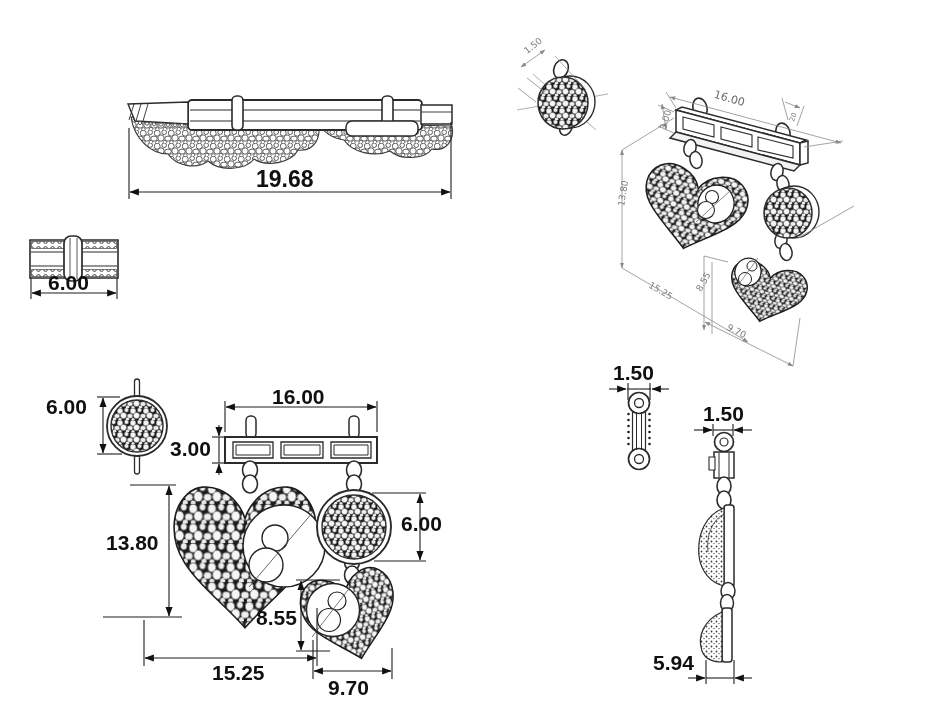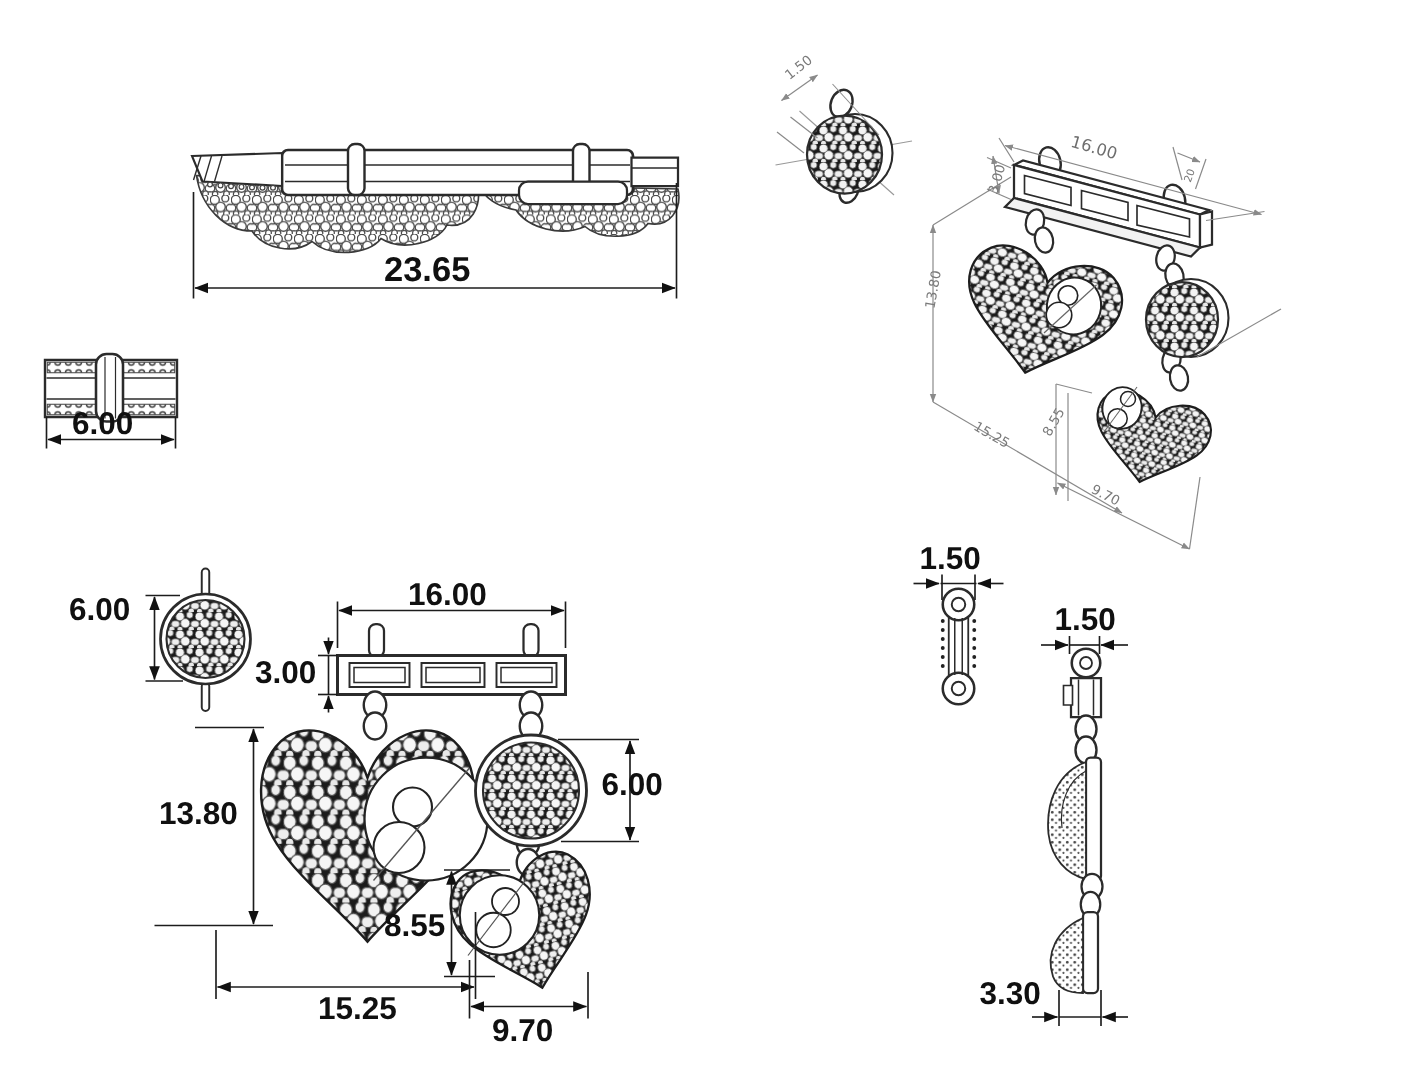--- a/index.html
+++ b/index.html
@@ -338,35 +338,35 @@
         <line x1="706" y1="660" x2="706" y2="684"></line>
         <line x1="734" y1="660" x2="734" y2="684"></line>
         <line x1="688" y1="678" x2="705" y2="678" marker-end="url(#mB)"></line>
         <line x1="752" y1="678" x2="735" y2="678" marker-end="url(#mB)"></line>
         <line x1="706" y1="678" x2="734" y2="678"></line>
       </g>
     </g>
   </g>
 </svg>
 
-<div class="dim dim-xl" style="left:256px;top:166px;">23.65</div>
+<div class="dim dim-xl" style="left:256px;top:166px;">19.68</div>
 <div class="dim" style="left:48px;top:271px;">6.00</div>
 
 <div class="dim" style="left:46px;top:395px;">6.00</div>
 <div class="dim" style="left:272px;top:385px;">16.00</div>
 <div class="dim" style="left:170px;top:437px;">3.00</div>
 <div class="dim" style="left:106px;top:531px;">13.80</div>
 <div class="dim" style="left:401px;top:512px;">6.00</div>
 <div class="dim" style="left:256px;top:606px;">8.55</div>
 <div class="dim" style="left:212px;top:661px;">15.25</div>
 <div class="dim" style="left:328px;top:676px;">9.70</div>
 
 <div class="dim" style="left:613px;top:361px;">1.50</div>
 <div class="dim" style="left:703px;top:402px;">1.50</div>
-<div class="dim" style="left:653px;top:651px;">3.30</div>
+<div class="dim" style="left:653px;top:651px;">5.94</div>
 
 <div class="cad" style="left:522px;top:48px;transform:rotate(-38deg);">1.50</div>
 <div class="cad cad-md" style="left:716px;top:88px;transform:rotate(16deg);">16.00</div>
 <div class="cad" style="left:658px;top:128px;transform:rotate(-74deg);">3.00</div>
 <div class="cad cad-xs" style="left:788px;top:120px;transform:rotate(-70deg);">20</div>
 <div class="cad" style="left:616px;top:205px;transform:rotate(-80deg);">13.80</div>
 <div class="cad" style="left:694px;top:288px;transform:rotate(-60deg);">8.55</div>
 <div class="cad" style="left:652px;top:280px;transform:rotate(30deg);">15.25</div>
 <div class="cad" style="left:730px;top:322px;transform:rotate(27deg);">9.70</div>
 

